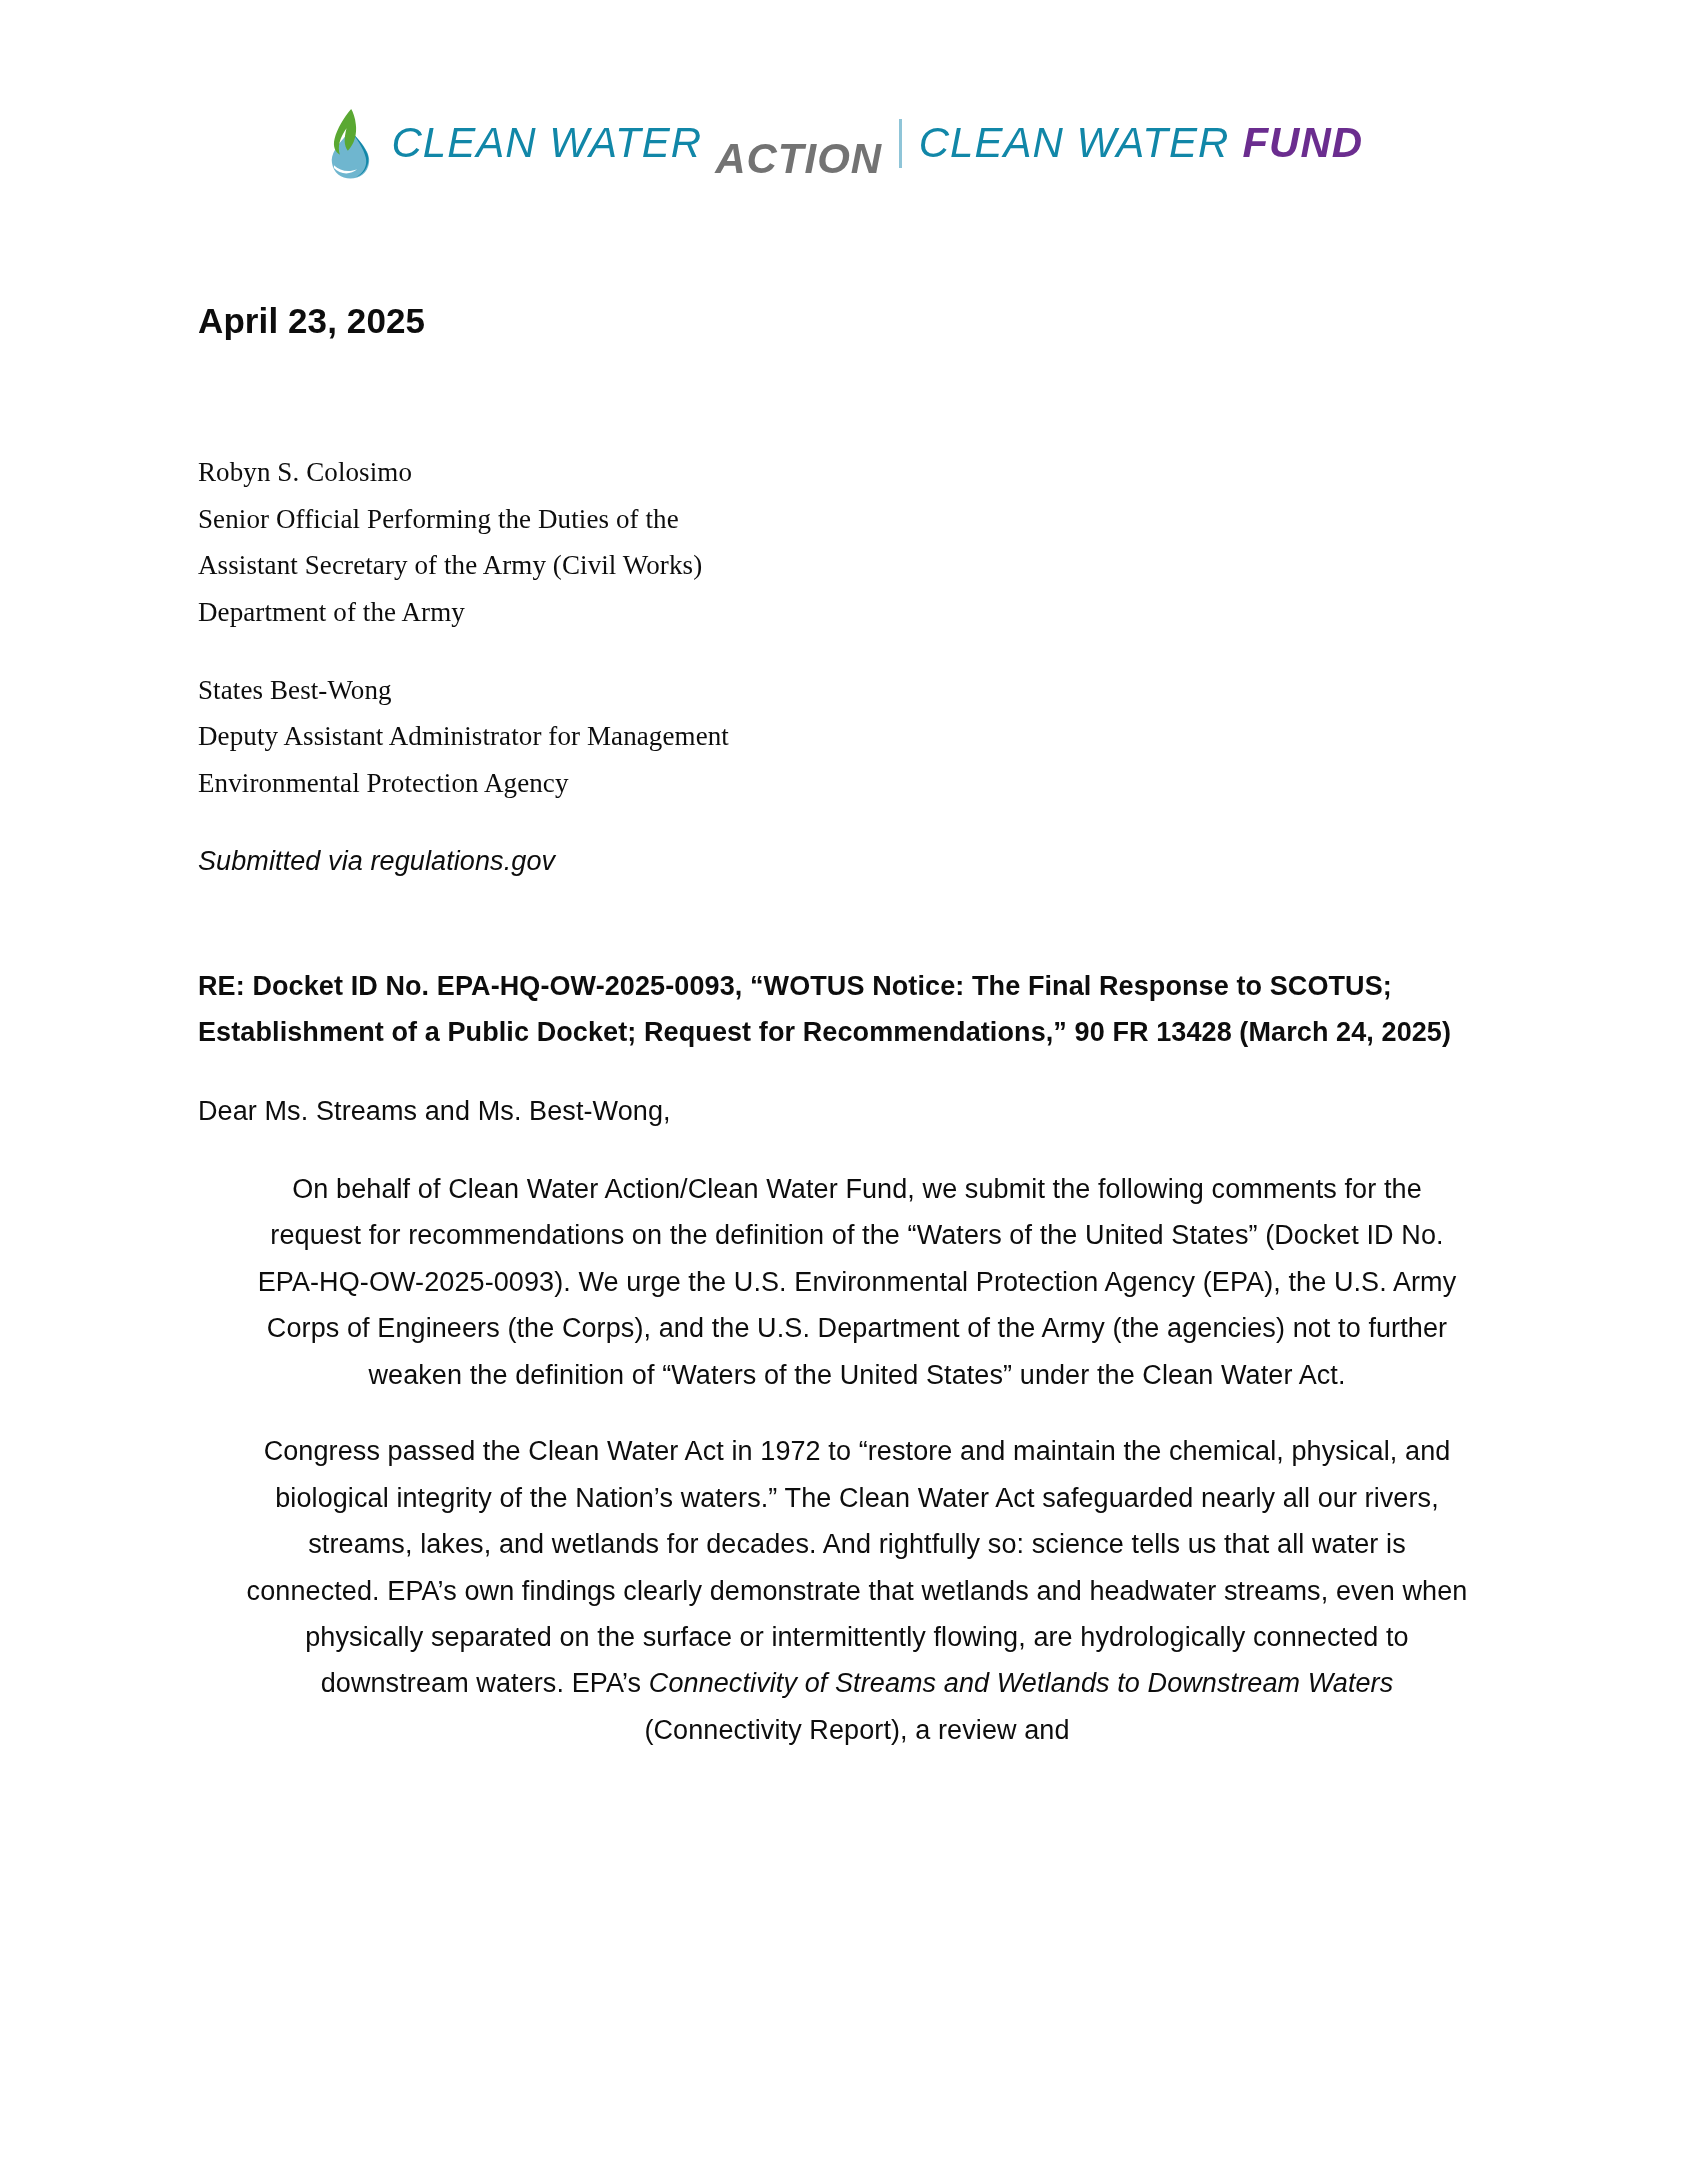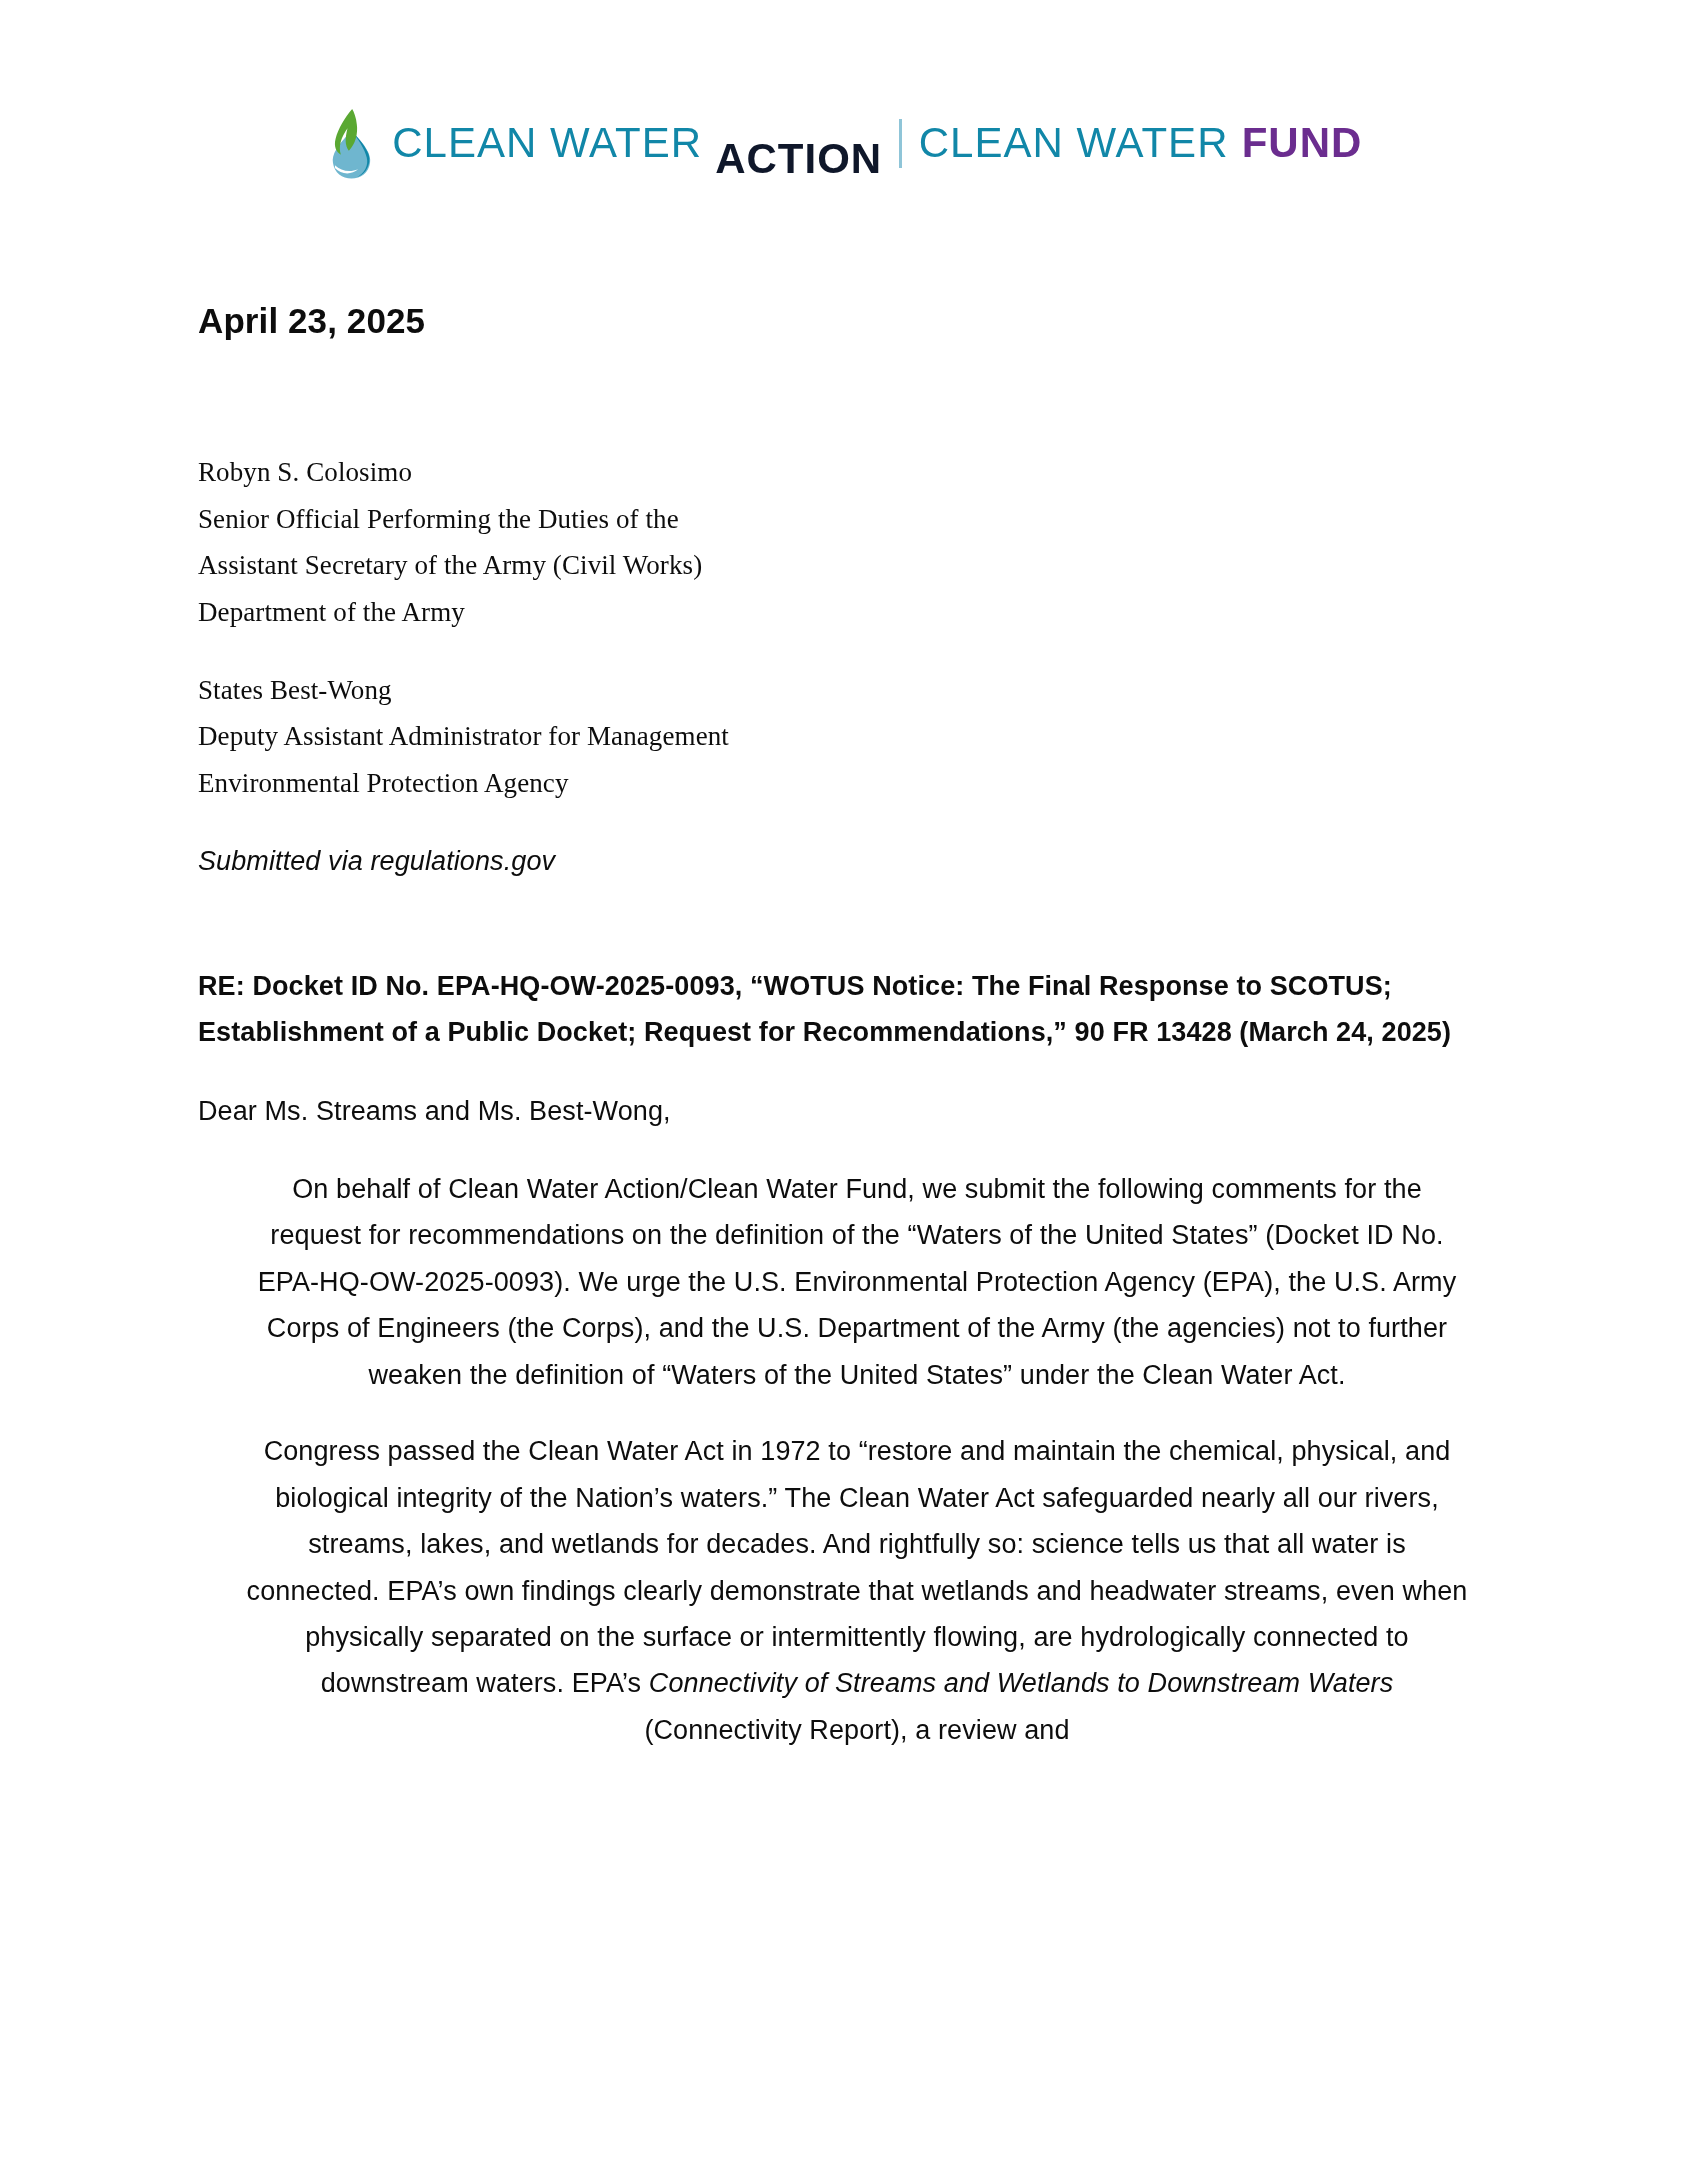--- a/index.html
+++ b/index.html
@@ -20,20 +20,21 @@
 
   
   .letterhead {
     position: absolute;
     top: 106px;
     left: 0;
     width: 1687px;
     display: flex;
     justify-content: center;
     align-items: center;
+    font-style: italic;
   }
   .logo {
     display: flex;
     align-items: center;
     gap: 14.6px;
   }
   .logo-mark {
     width: 53px;
     height: 73px;
     flex: 0 0 auto;
@@ -43,21 +44,21 @@
     display: flex;
     align-items: center;
     gap: 0px;
     font-family: "Liberation Sans", sans-serif;
     font-size: 42px;
     letter-spacing: 1px;
     line-height: 1;
     white-space: nowrap;
   }
   .wm-teal   { color: #1187a8; font-weight: 400; }
-  .wm-green  { color: #0f172a; font-weight: 700; margin-top: 32px; }
+  .wm-green  { color: #737373; font-weight: 700; margin-top: 32px; }
   .wm-purple { color: #6b2d8f; font-weight: 700; }
   .wm-sep {
     display: inline-block;
     width: 2.6px;
     height: 49px;
     background: #8fc5d8;
     margin: 0 17px;
     flex: 0 0 auto;
   }
   .wm-gap { display: inline-block; width: 13.2px; }

